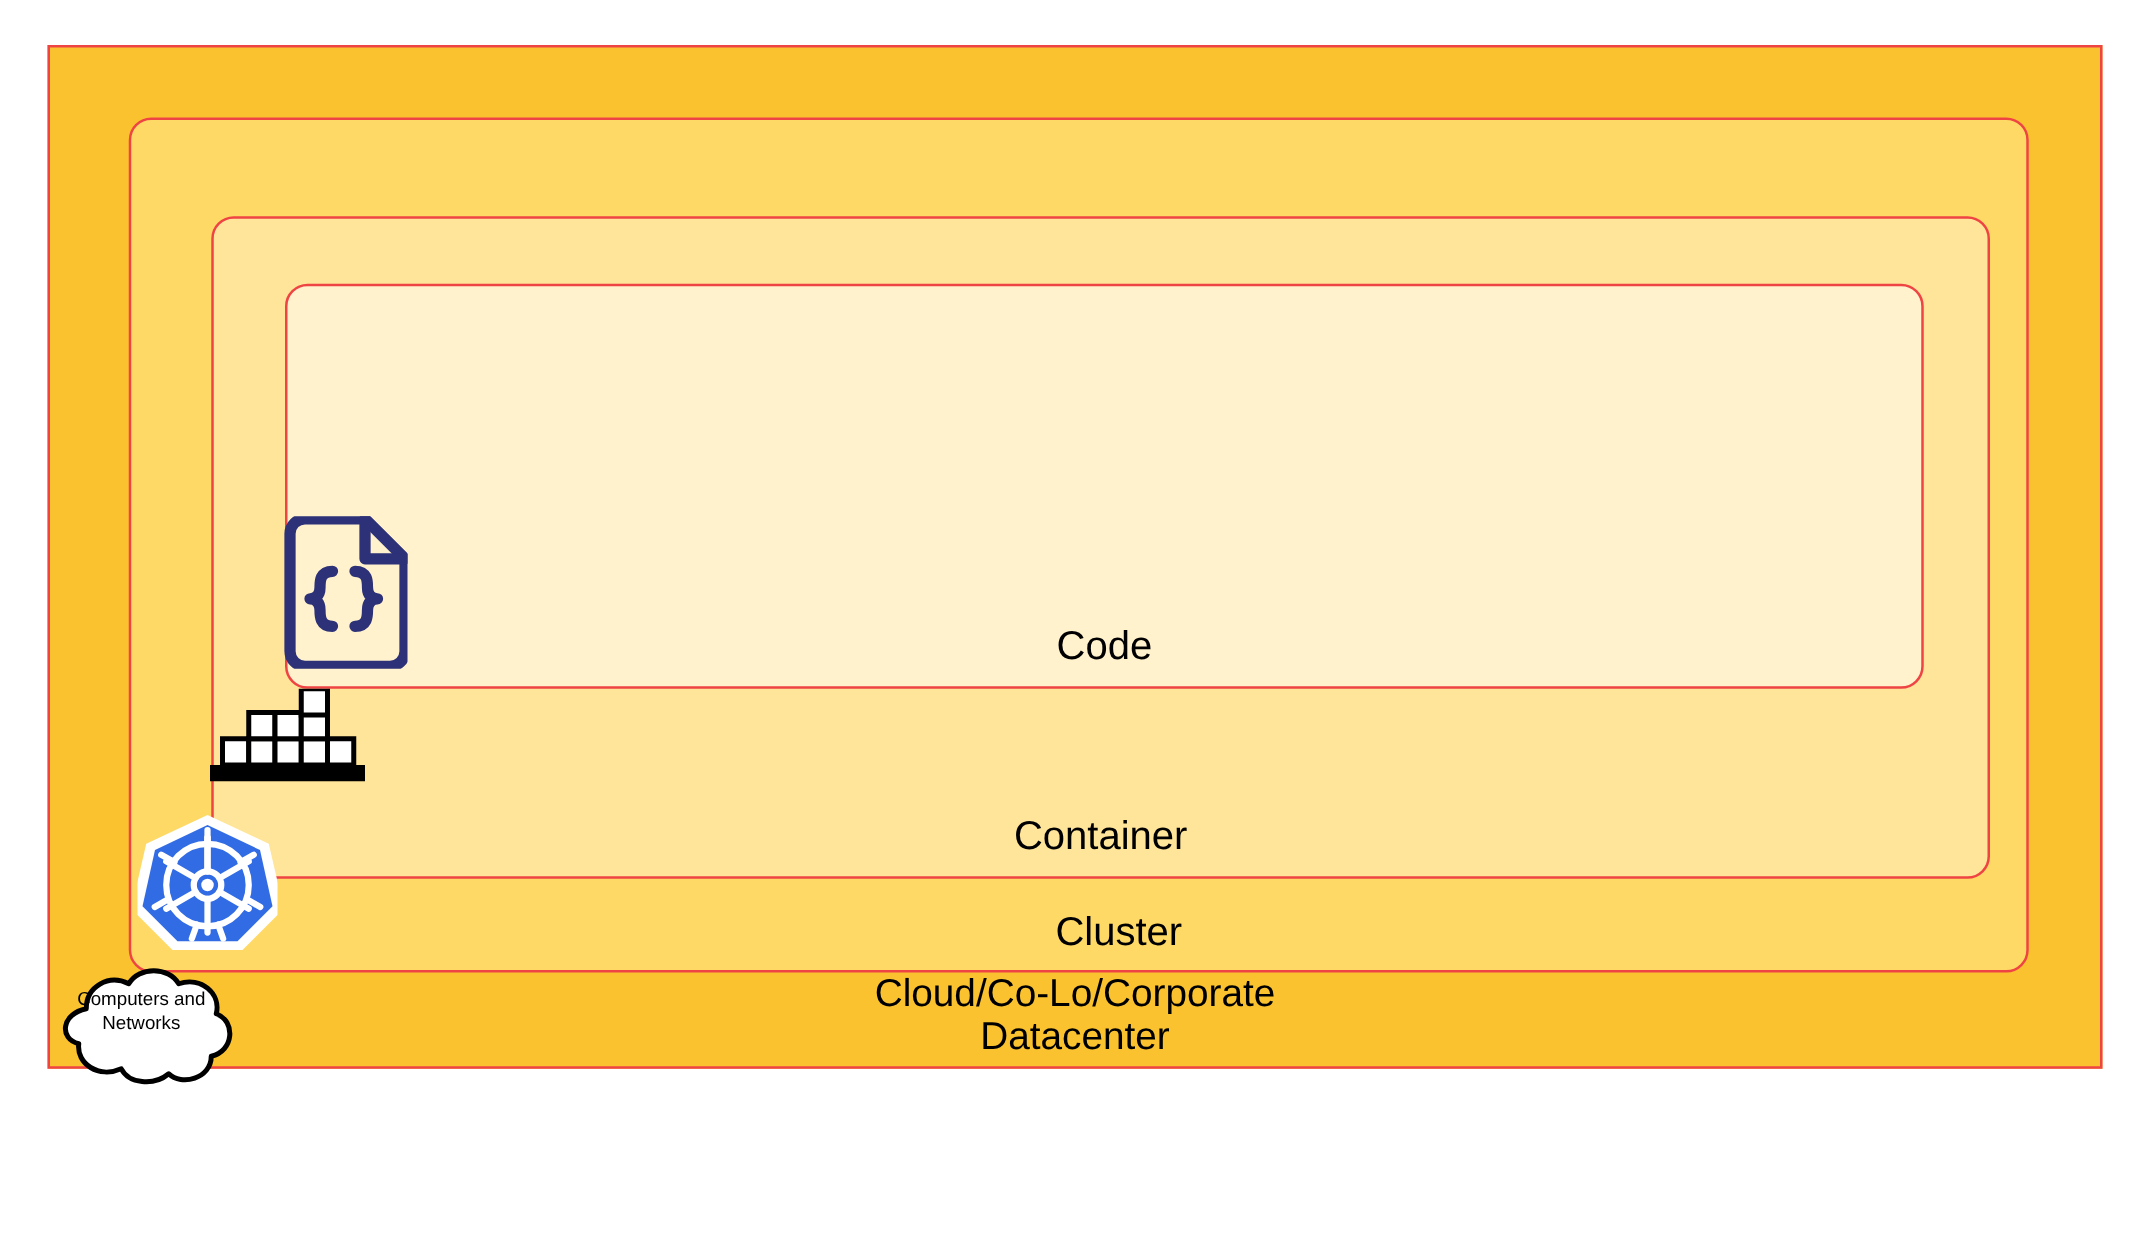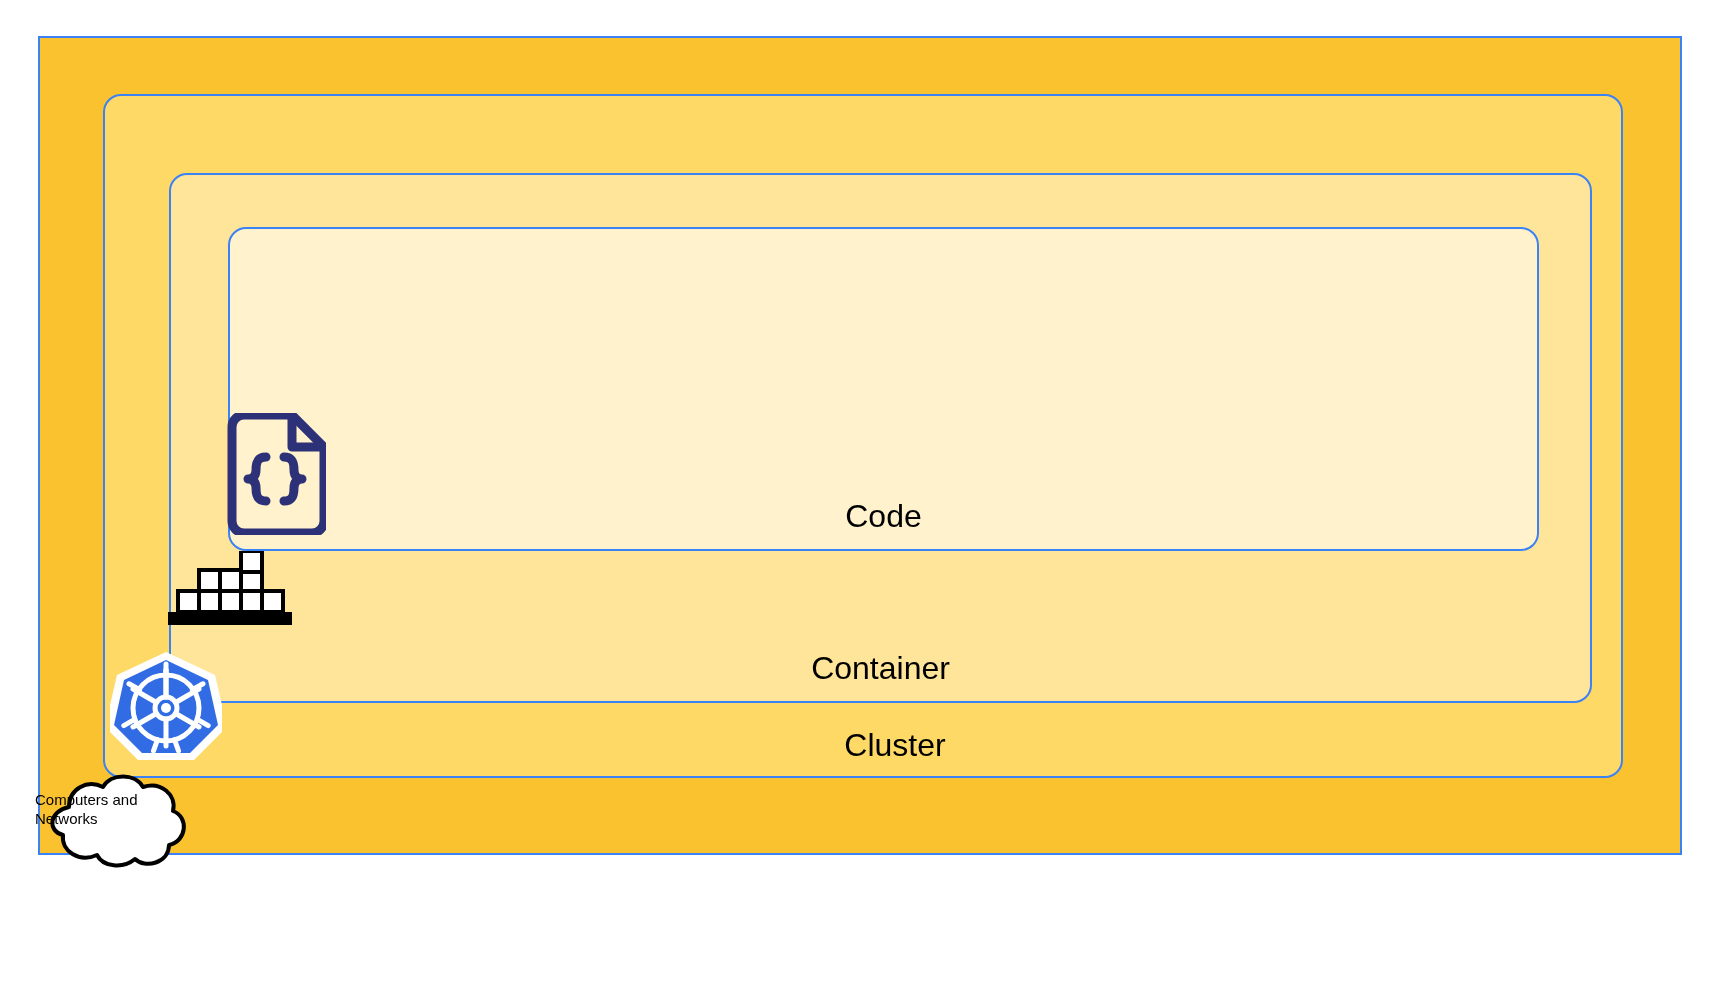--- a/index.html
+++ b/index.html
@@ -21,21 +21,21 @@
     left: 0; top: 0;
     width: 1720px;
     height: 992px;
     background: #ffffff;
   }
 
   
   .layer {
     position: absolute;
     box-sizing: border-box;
-    border: 2px solid #3b82f6;
+    border: 2px solid #ef4444;
   }
 
   .layer-datacenter {
     left: 38px;
     top: 36px;
     width: 1644px;
     height: 819px;
     background: #FAC22E;
     border-radius: 0px;
   }
@@ -118,21 +118,21 @@
     top: 771px;
     width: 156px;
     height: 98px;
   }
 
   .cloud-text {
     position: absolute;
     left: 35px;
     top: 790px;
     width: 156px;
-    text-align: left;
+    text-align: center;
     font-size: 15px;
     line-height: 1.28;
     color: #000000;
     white-space: pre-line;
     font-family: "Liberation Sans", sans-serif;
     pointer-events: none;
   }
 </style>
 </head>
 <body>
@@ -148,20 +148,22 @@
         <div class="layer layer-code">
           <div class="layer-label label-code">Code</div>
         </div>
 
         <div class="layer-label label-container">Container</div>
       </div>
 
       <div class="layer-label label-cluster">Cluster</div>
     </div>
 
+    <div class="layer-label label-datacenter">Cloud/Co-Lo/Corporate
+Datacenter</div>
   </div>
 
   <div class="icon-wrap icon-json-file">
     <svg width="104" height="122" viewBox="0 0 104 122" xmlns="http://www.w3.org/2000/svg">
 
       <path d="M10 14
                A12 12 0 0 1 22 2
                L70 2
                L102 34
                L102 108

